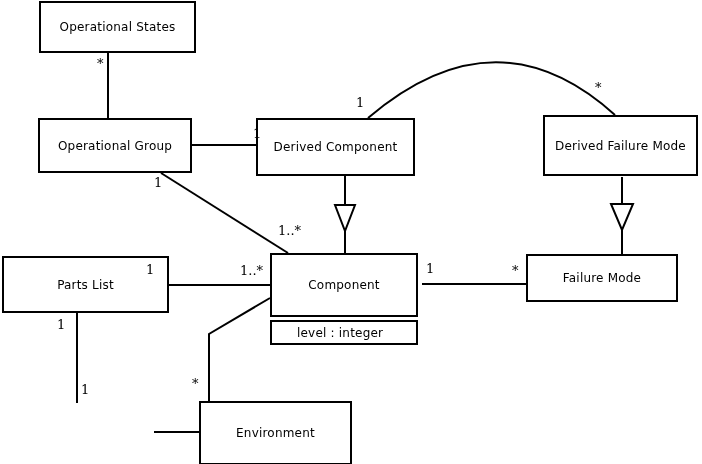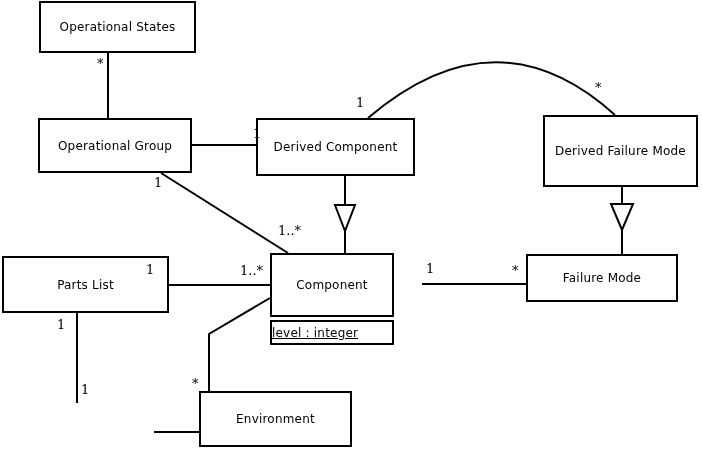--- a/index.html
+++ b/index.html
@@ -53,23 +53,22 @@
     background: #ffffff;
     display: flex;
     align-items: center;
     justify-content: center;
     font-size: 12px;
     letter-spacing: 0.2px;
     white-space: nowrap;
   }
   .uml-compartment.attrs {
     justify-content: flex-start;
-    padding-left: 0;
+    padding-left: 25px;
     margin-top: 3px;
-    text-decoration: underline;
   }
   .mult {
     position: absolute;
     font-family: "DejaVu Serif", serif;
     font-size: 13px;
     line-height: 14px;
     color: #000000;
     white-space: nowrap;
   }
 </style>
@@ -99,43 +98,43 @@
   </div>
 
   <div class="uml-class" style="left:38px; top:118px; width:154px; height:55px;">
     <span>Operational Group</span>
   </div>
 
   <div class="uml-class" style="left:256px; top:118px; width:159px; height:58px;">
     <span>Derived Component</span>
   </div>
 
-  <div class="uml-class" style="left:543px; top:115px; width:155px; height:72px;">
+  <div class="uml-class" style="left:543px; top:115px; width:155px; height:61px;">
     <span>Derived Failure Mode</span>
   </div>
 
   <div class="uml-class" style="left:2px; top:256px; width:167px; height:57px;">
     <span>Parts List</span>
   </div>
 
-  <div class="uml-class-group" style="left:270px; top:253px; width:124px;">
+  <div class="uml-class-group" style="left:270px; top:253px; width:148px;">
     <div class="uml-compartment" style="height:64px;">
       <span>Component</span>
     </div>
     <div class="uml-compartment attrs" style="height:25px;">
       <span>level : integer</span>
     </div>
   </div>
 
   <div class="uml-class" style="left:526px; top:254px; width:152px; height:48px;">
     <span>Failure Mode</span>
   </div>
 
 
-  <div class="uml-class" style="left:199px; top:391px; width:153px; height:56px;">
+  <div class="uml-class" style="left:199px; top:401px; width:153px; height:64px;">
     <span>Environment</span>
   </div>
 
   <span class="mult" style="left:97px; top:57px;">*</span>
   <span class="mult" style="left:253px; top:127px;">1</span>
   <span class="mult" style="left:154px; top:176px;">1</span>
   <span class="mult" style="left:278px; top:224px;">1..*</span>
   <span class="mult" style="left:356px; top:96px;">1</span>
   <span class="mult" style="left:595px; top:81px;">*</span>
   <span class="mult" style="left:146px; top:263px;">1</span>

